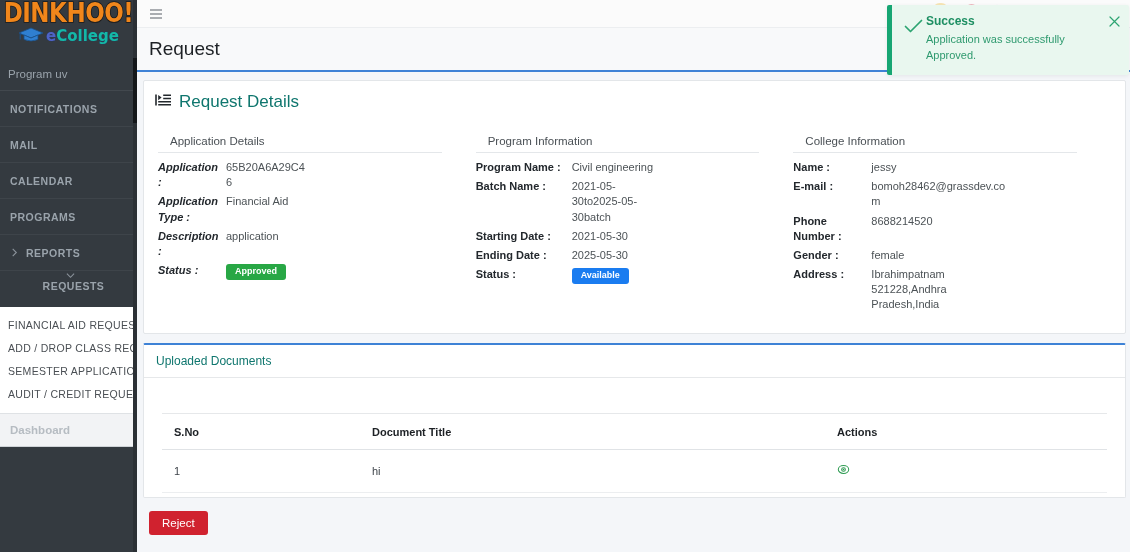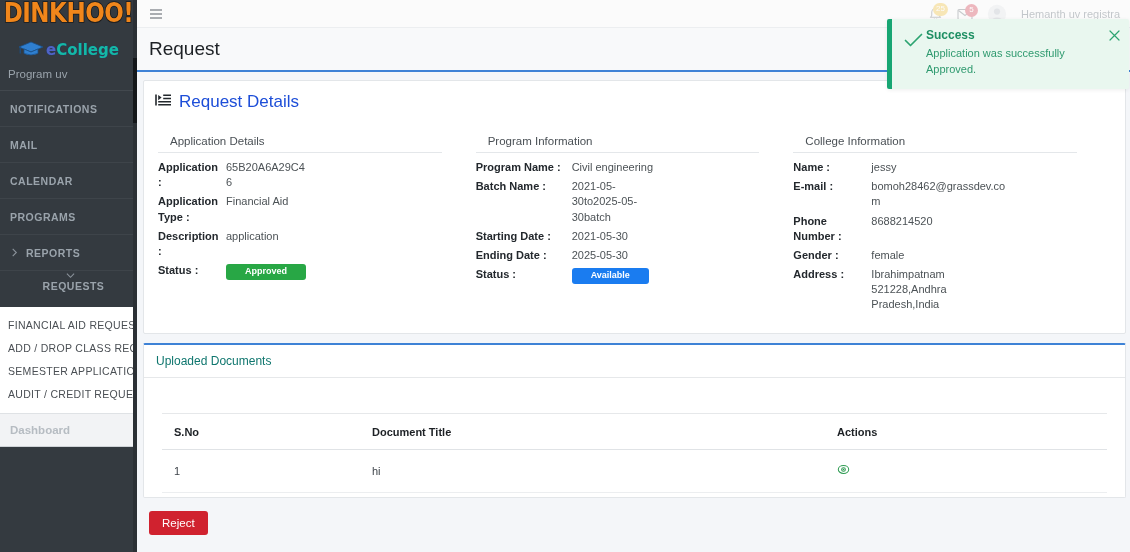--- a/index.html
+++ b/index.html
@@ -11,21 +11,21 @@
   }
   .app { position: relative; width: 1130px; height: 552px; display: flex; }
 
   
   .sidebar {
     width: 137px; height: 552px; flex: 0 0 137px;
     background: #343a40; position: relative; overflow: hidden;
   }
   .brand {
     height: 60px; padding: 2px 0 0 0;
-    display: flex; flex-direction: column; align-items: center; justify-content: space-between;
+    display: flex; flex-direction: column; align-items: center; justify-content: flex-start;
     position: relative;
   }
   .brand-top {
     font-family: "DejaVu Sans", sans-serif;
     font-weight: bold; font-size: 23px; letter-spacing: -0.5px;
     color: #f0861b;
     -webkit-text-stroke: 1.4px #1a1a1a;
     paint-order: stroke fill;
     line-height: 1;
     transform: scaleY(1.12);
@@ -124,21 +124,21 @@
 
   .card {
     background: #ffffff; border: 1px solid #e3e6e9;
     border-radius: 2px; margin-bottom: 9px;
   }
   .card.accent-top { border-top: 2px solid #3e82d6; }
 
   .card-title {
     display: flex; align-items: center; gap: 7px;
     padding: 11px 0 11px 11px;
-    font-size: 17px; color: #1d4ed8;
+    font-size: 17px; color: #0f766e;
   }
   .card-subtitle {
     padding: 9px 0 9px 12px;
     font-size: 12px; color: #0f766e;
     border-bottom: 1px solid #e6e8ea;
   }
 
   .cols {
     display: flex; padding: 8px 14px 16px 14px; gap: 0;
   }
@@ -149,30 +149,30 @@
     border-bottom: 1px solid #e4e7ea;
     margin-bottom: 7px;
     margin-right: 20px;
   }
   .kv { display: flex; margin-bottom: 4px; line-height: 1.38; }
   .kv .k {
     font-size: 11px; font-weight: bold; color: #23282d;
     flex: 0 0 auto; padding-right: 6px;
   }
   .kv .v { font-size: 11px; color: #4c5256; word-break: break-word; }
-  .col-app .k { width: 68px; }
+  .col-app .k { width: 68px; font-style: italic; }
   .col-app .v { width: 84px; }
   .col-prog .k { width: 96px; }
   .col-prog .v { width: 92px; }
   .col-stud .k { width: 78px; }
   .col-stud .v { width: 142px; }
 
   .badge {
     display: inline-block; color: #fff; font-size: 9px; font-weight: bold;
-    padding: 3px 19px; border-radius: 3px; line-height: 1.1;
+    padding: 3px 9px; border-radius: 3px; line-height: 1.1;
   }
   .badge-green { background: #28a745; }
   .badge-blue { background: #1a7cf0; }
 
   .tablewrap { padding: 10px 18px 4px 18px; }
   table { width: 100%; border-collapse: collapse; }
   thead tr.spacer th { height: 26px; border-bottom: 1px solid #e6e8ea; }
   thead th {
     text-align: left; font-size: 11px; font-weight: bold; color: #1d2125;
     padding: 12px 0 11px 0; border-bottom: 1px solid #e0e3e6;
@@ -190,21 +190,21 @@
   .btn-reject {
     margin: 4px 0 0 6px;
     background: #d0222f; color: #fff;
     border: none; border-radius: 3px;
     font-size: 11.5px; font-family: "Liberation Sans", sans-serif;
     padding: 6px 13px; cursor: pointer;
   }
 
   
   .toast {
-    position: absolute; right: 1px; top: 19px;
+    position: absolute; right: 1px; top: 5px;
     width: 242px; min-height: 68px;
     background: #e9f7ef; border-left: 5px solid #17a673;
     border-radius: 2px;
     padding: 9px 10px 11px 34px;
     box-shadow: 0 1px 4px rgba(0,0,0,0.07);
   }
   .toast-check { position: absolute; left: 12px; top: 14px; line-height: 0; }
   .toast-title { font-size: 12px; font-weight: bold; color: #1e8f63; margin-bottom: 4px; }
   .toast-body { font-size: 11px; color: #2f9a6f; line-height: 1.45; width: 170px; }
   .toast-close {

